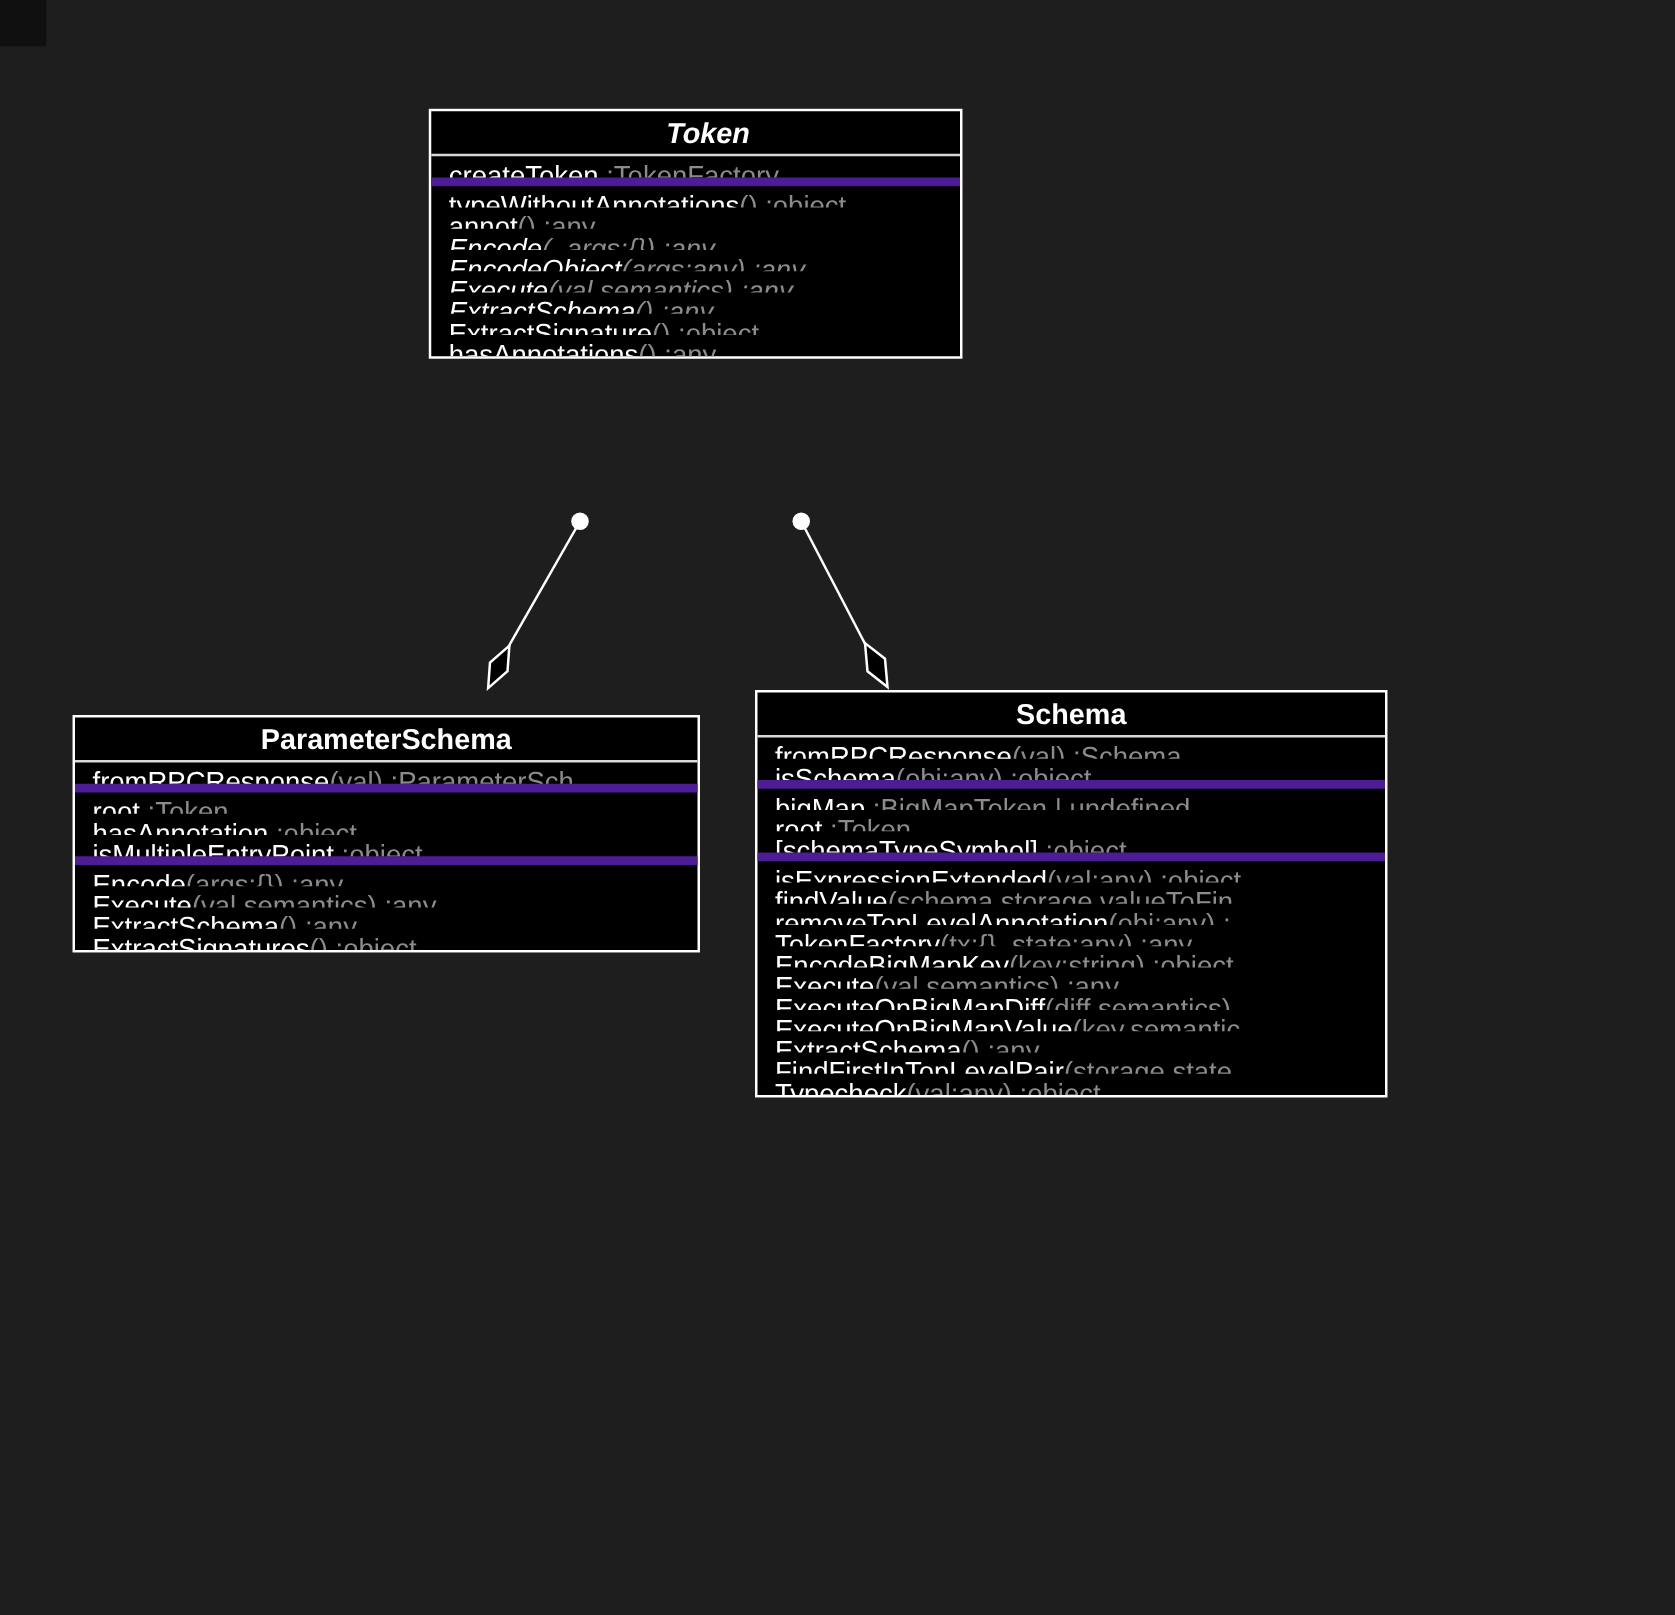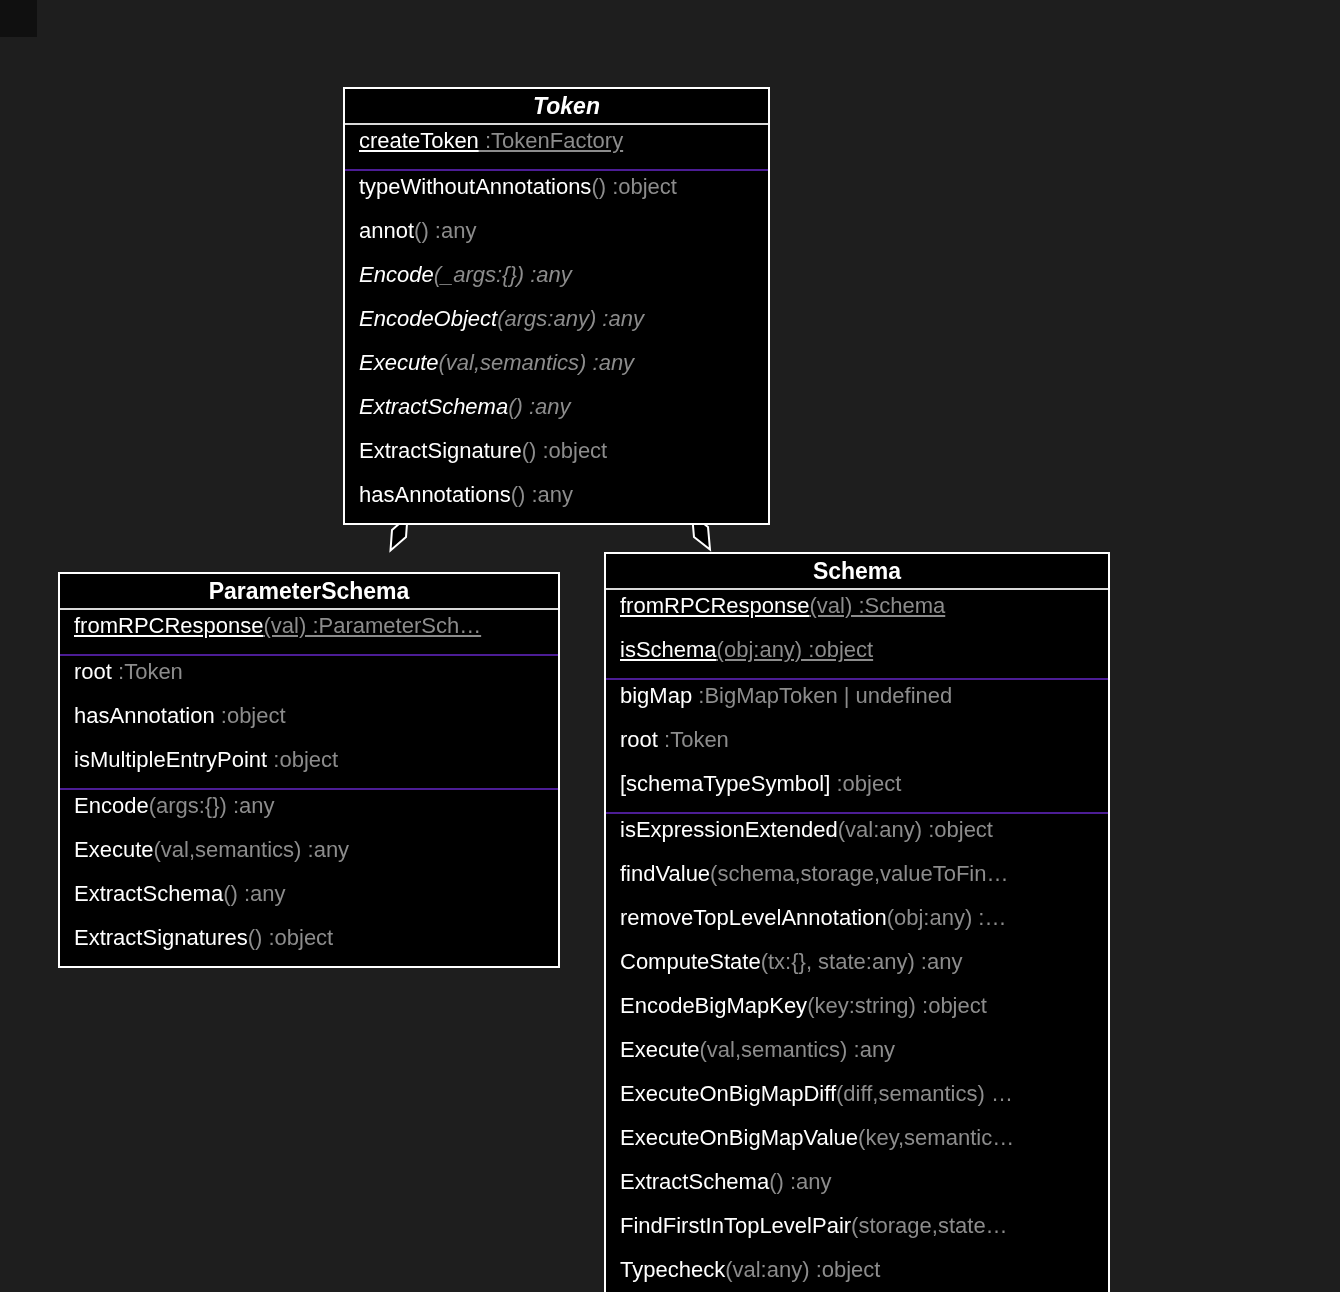--- a/index.html
+++ b/index.html
@@ -40,23 +40,23 @@
     line-height: 34px;
     text-align: center;
     color: #ffffff;
     font-weight: bold;
     font-size: 23px;
     border-bottom: 2px solid #d9d9d9;
     overflow: hidden;
     white-space: nowrap;
   }
   .uml-title.abstract { font-style: italic; padding-left: 20px; }
-  .uml-section + .uml-section { border-top: 2px solid #4c1d95; }
+  .uml-section + .uml-section { border-top: 7px solid #4c1d95; }
   .member-row {
-    height: 44px;
+    height: 17px;
     line-height: 32px;
     padding: 0 4px 0 14px;
     font-size: 22px;
     white-space: nowrap;
     overflow: hidden;
     border-radius: 15px;
   }
   .member-row.abstract { font-style: italic; }
   .member-row.static .m-name,
   .member-row.static .m-sig { text-decoration: underline; }
@@ -131,21 +131,21 @@
         </div>
         <div class="uml-section">
           <div class="member-row"><span class="m-name">bigMap</span><span class="m-sig"> :BigMapToken | undefined</span></div>
           <div class="member-row"><span class="m-name">root</span><span class="m-sig"> :Token</span></div>
           <div class="member-row"><span class="m-name">[schemaTypeSymbol]</span><span class="m-sig"> :object</span></div>
         </div>
         <div class="uml-section">
           <div class="member-row"><span class="m-name">isExpressionExtended</span><span class="m-sig">(val:any) :object</span></div>
           <div class="member-row"><span class="m-name">findValue</span><span class="m-sig">(schema,storage,valueToFin…</span></div>
           <div class="member-row"><span class="m-name">removeTopLevelAnnotation</span><span class="m-sig">(obj:any) :…</span></div>
-          <div class="member-row"><span class="m-name">ComputeState</span><span class="m-sig">(tx:{}, state:any) :any</span></div>
+          <div class="member-row"><span class="m-name">TokenFactory</span><span class="m-sig">(tx:{}, state:any) :any</span></div>
           <div class="member-row"><span class="m-name">EncodeBigMapKey</span><span class="m-sig">(key:string) :object</span></div>
           <div class="member-row"><span class="m-name">Execute</span><span class="m-sig">(val,semantics) :any</span></div>
           <div class="member-row"><span class="m-name">ExecuteOnBigMapDiff</span><span class="m-sig">(diff,semantics) …</span></div>
           <div class="member-row"><span class="m-name">ExecuteOnBigMapValue</span><span class="m-sig">(key,semantic…</span></div>
           <div class="member-row"><span class="m-name">ExtractSchema</span><span class="m-sig">() :any</span></div>
           <div class="member-row"><span class="m-name">FindFirstInTopLevelPair</span><span class="m-sig">(storage,state…</span></div>
           <div class="member-row"><span class="m-name">Typecheck</span><span class="m-sig">(val:any) :object</span></div>
         </div>
       </div>
   </div>

